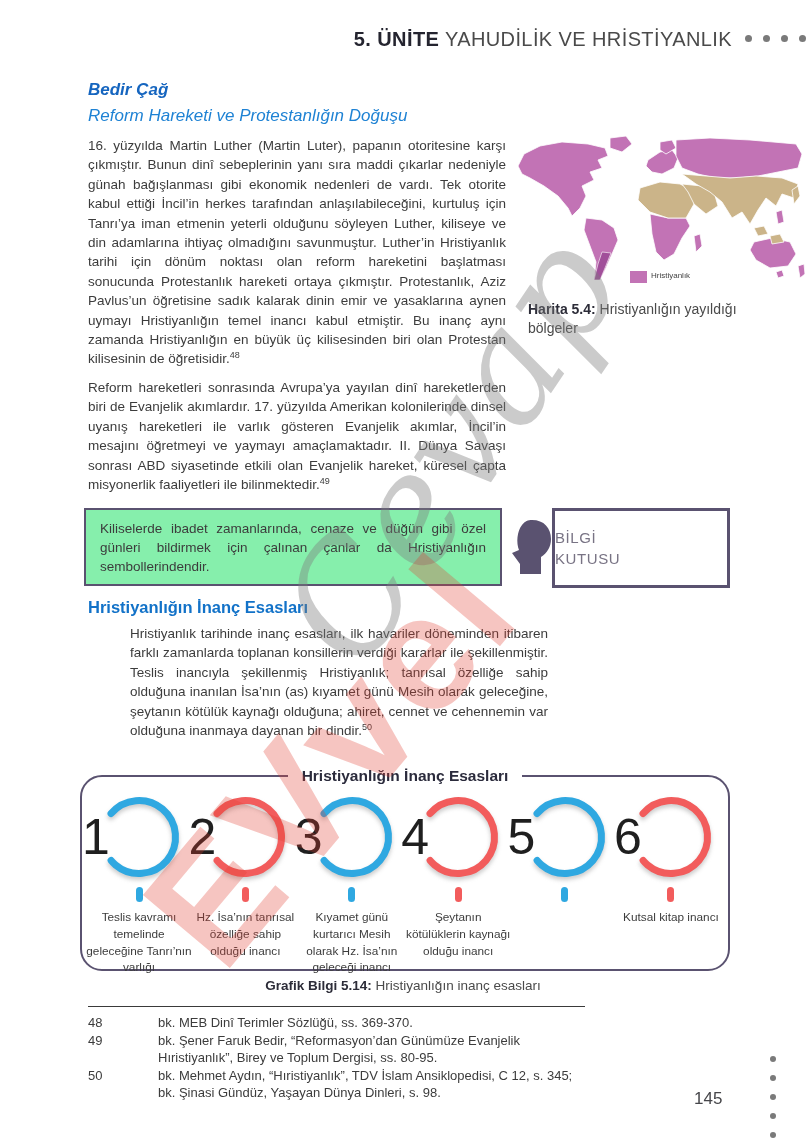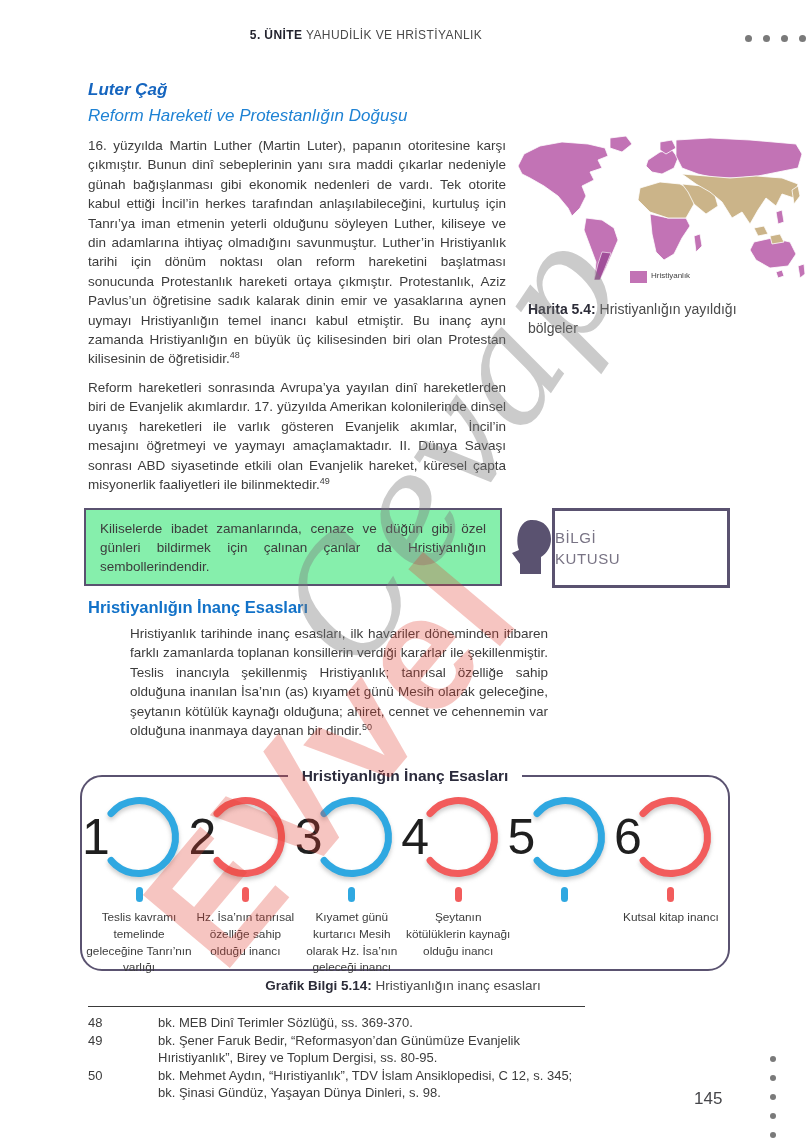--- a/index.html
+++ b/index.html
@@ -1,19 +1,19 @@
 <!DOCTYPE html>
 <html><head>
 <meta charset="utf-8">
 <style>
   html,body{margin:0;padding:0;}
   .page{position:relative;width:810px;height:1143px;background:#ffffff;overflow:hidden;
         font-family:"Liberation Sans", sans-serif;color:#3c3c3c;}
   
-  .hdr{position:absolute;top:28px;left:0;right:78px;text-align:center;font-size:12px;letter-spacing:.4px;color:#4a4a4a;}
+  .hdr{position:absolute;top:28px;left:0;right:78px;text-align:right;font-size:20px;letter-spacing:.4px;color:#4a4a4a;}
   .hdr b{color:#24242f;}
   .hdr-dots{position:absolute;top:35px;right:4px;display:flex;gap:11px;}
   .dot{width:7px;height:7px;border-radius:50%;background:#7a7a7a;}
   
   .h-blue-bold-it{position:absolute;left:88px;top:80px;font-size:17px;font-weight:bold;font-style:italic;color:#1565bf;}
   .h-blue-it{position:absolute;left:88px;top:106px;font-size:17px;font-style:italic;color:#1e82d4;}
   .h-blue-bold{position:absolute;left:88px;top:598px;font-size:16.5px;font-weight:bold;color:#1272c8;}
   
   .para{position:absolute;left:88px;width:418px;font-size:13.5px;line-height:19.4px;text-align:justify;color:#3c3c3c;}
   .p1{top:136px;}
@@ -75,21 +75,21 @@
     <b>5. ÜNİTE</b>
     <span>YAHUDİLİK VE HRİSTİYANLIK</span>
   </div>
   <div class="hdr-dots">
     <div class="dot"></div>
     <div class="dot"></div>
     <div class="dot"></div>
     <div class="dot"></div>
   </div>
 
-  <div class="h-blue-bold-it">Luter Çağ</div>
+  <div class="h-blue-bold-it">Bedir Çağ</div>
   <div class="h-blue-it">Reform Hareketi ve Protestanlığın Doğuşu</div>
 
   <div class="para p1"><span>16. yüzyılda Martin Luther (Martin Luter), papanın otoritesine karşı çıkmıştır. Bunun dinî sebeplerinin yanı sıra maddi çıkarlar nedeniyle günah bağışlanması gibi ekonomik nedenleri de vardı. Tek otorite kabul ettiği İncil’in herkes tarafından anlaşılabileceğini, kurtuluş için Tanrı’ya iman etmenin yeterli olduğunu söyleyen Luther, kiliseye ve din adamlarına ihtiyaç olmadığını savunmuştur. Luther’in Hristiyanlık tarihi için dönüm noktası olan reform hareketini başlatması sonucunda Protestanlık hareketi ortaya çıkmıştır. Protestanlık, Aziz Pavlus’un öğretisine sadık kalarak dinin emir ve yasaklarına aynen uymayı Hristiyanlığın temel inancı kabul etmiştir. Bu inanç aynı zamanda Hristiyanlığın en büyük üç kilisesinden biri olan Protestan kilisesinin de öğretisidir.</span><sup>48</sup></div>
 
   <div class="para p2"><span>Reform hareketleri sonrasında Avrupa’ya yayılan dinî hareketlerden biri de Evanjelik akımlardır. 17. yüzyılda Amerikan kolonilerinde dinsel uyanış hareketleri ile varlık gösteren Evanjelik akımlar, İncil’in mesajını öğretmeyi ve yaymayı amaçlamaktadır. II. Dünya Savaşı sonrası ABD siyasetinde etkili olan Evanjelik hareket, küresel çapta misyonerlik faaliyetleri ile bilinmektedir.</span><sup>49</sup></div>
 
   <div class="map-wrap">
     <svg width="296" height="152" viewBox="0 0 296 152" xmlns="http://www.w3.org/2000/svg">
       <g stroke="#ffffff" stroke-width="0.8" fill="#C273B5">
         <path d="M8,32 L14,20 L30,12 L52,8 L78,10 L95,14 L98,22 L88,26 L92,34 L80,38 L84,46 L72,52 L76,62 L70,74 L62,82 L58,74 L48,62 L34,52 L20,44 L12,40 Z"></path>

